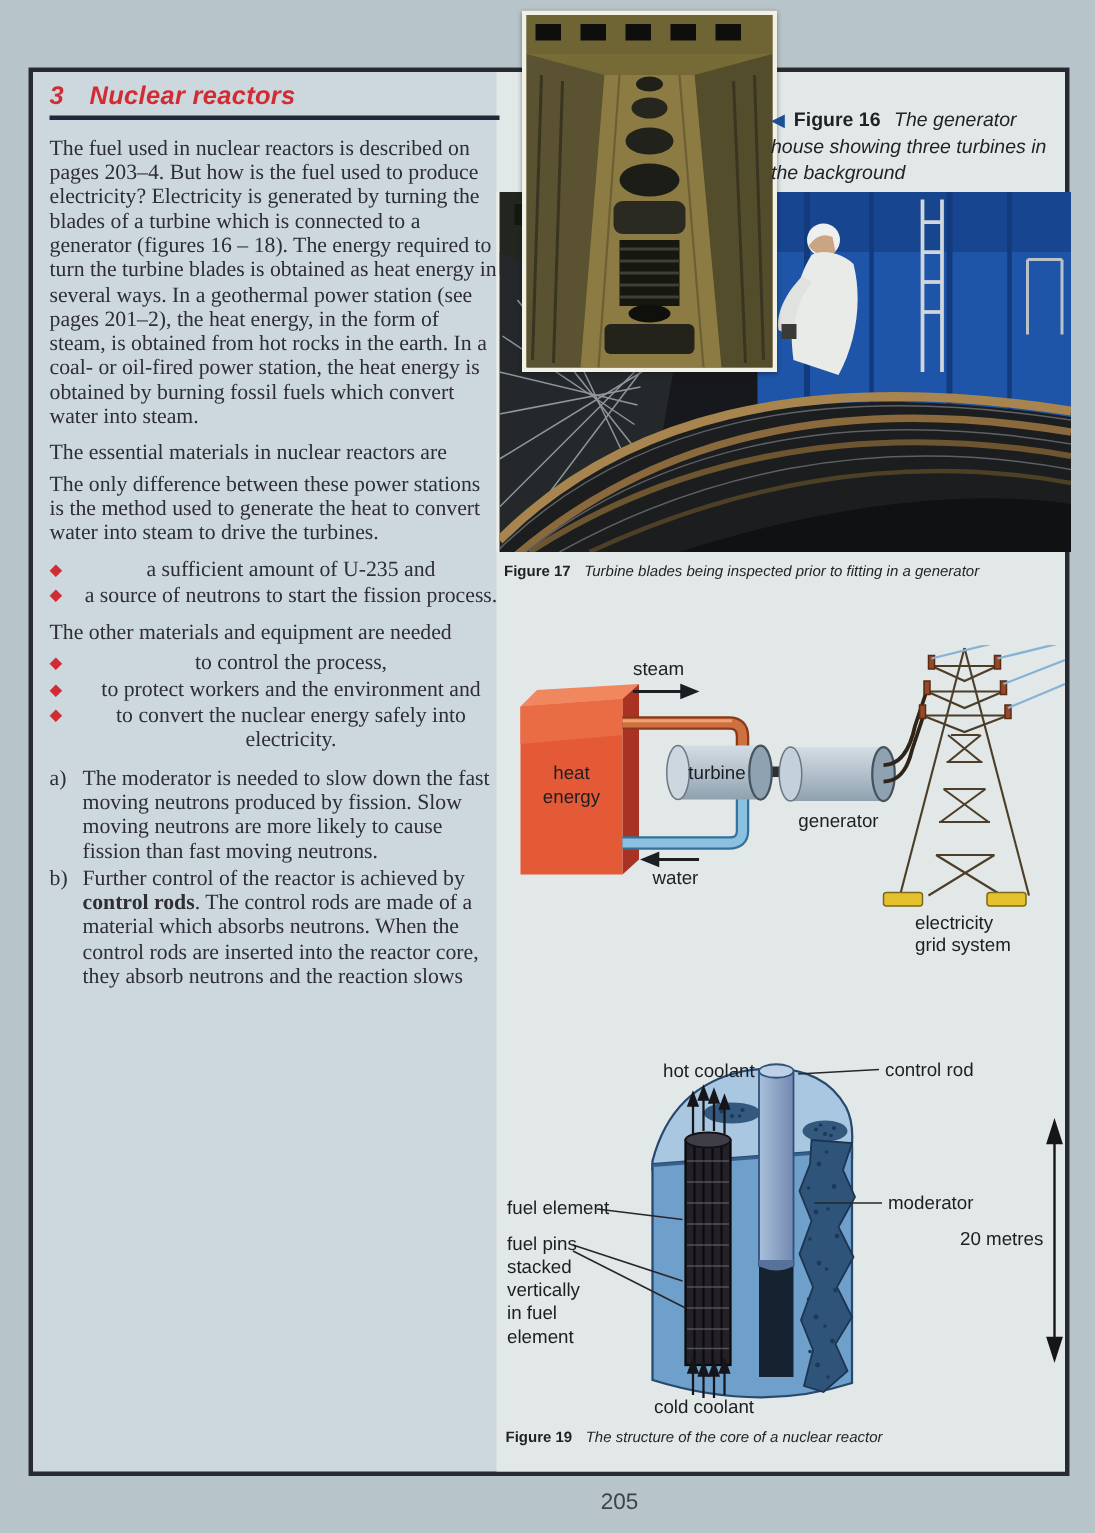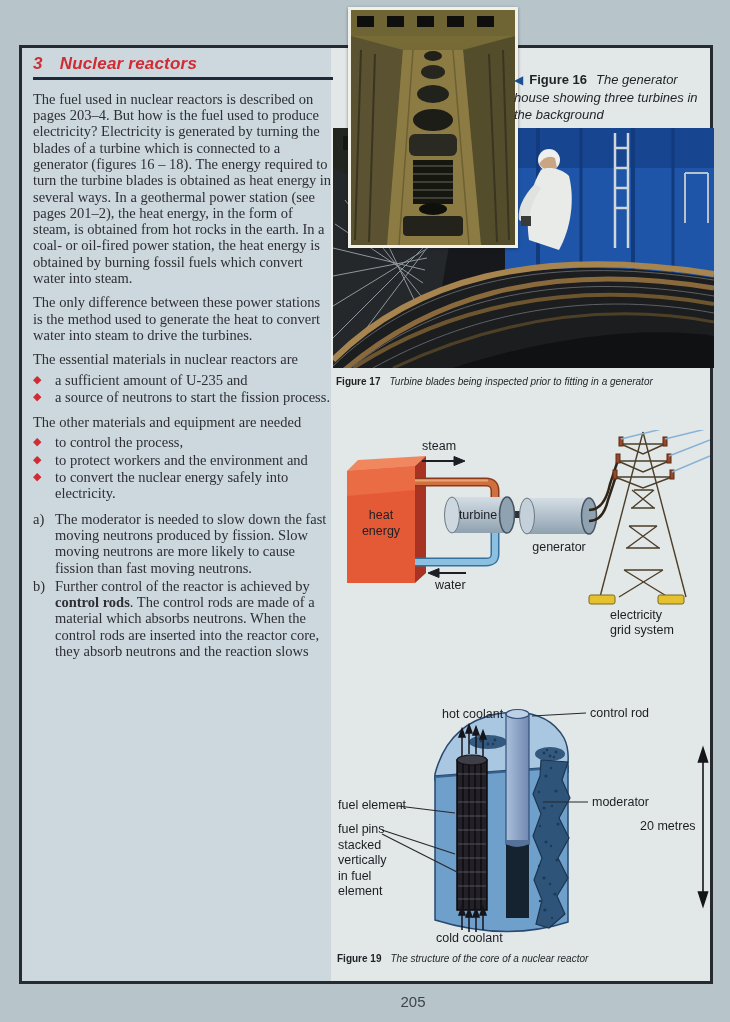--- a/index.html
+++ b/index.html
@@ -16,21 +16,21 @@
       font-family:"Liberation Serif",serif;font-size:14.5px;line-height:16.3px;}
   .heading{display:flex;gap:17px;color:#d12b33;font-family:"Liberation Sans",sans-serif;
       font-style:italic;font-weight:bold;font-size:17px;letter-spacing:.2px;}
   .heading-rule{height:2.5px;background:#20293a;margin:5px 0 11px 0;}
   .para{margin:0 0 8px 0;}
   .para b{font-weight:bold;}
   .bullets{margin:2px 0 9px 0;}
   .brow{display:flex;margin:0 0 1px 0;}
   .bmark{width:22px;flex:0 0 22px;color:#d12b33;font-size:11px;line-height:16px;
       font-family:"DejaVu Sans",sans-serif;}
-  .btext{flex:1;}
+  .btext{flex:1;text-align:center;}
   .alpha .arow{display:flex;margin:0 0 2px 0;}
   .amark{width:22px;flex:0 0 22px;}
   .abody{flex:1;}
   .abody .para{margin:0;}
 
   
   .figcap{position:absolute;font-size:10px;line-height:15.5px;font-style:italic;color:#1f2127;}
   .figcap .flabel{font-style:normal;font-weight:bold;margin-right:9px;}
   .cap16{left:514px;top:71px;width:200px;font-size:13px;line-height:17px;}
   .cap16 .pointer{color:#1c4f93;font-style:normal;font-size:12px;margin-right:6px;}
@@ -61,22 +61,22 @@
   <div class="right-panel"></div>
 
   <div class="left-col">
     <div class="heading">
       <span>3</span>
       <span>Nuclear reactors</span>
     </div>
     <div class="heading-rule"></div>
 
     <div class="para">The fuel used in nuclear reactors is described on pages 203–4. But how is the fuel used to produce electricity? Electricity is generated by turning the blades of a turbine which is connected to a generator (figures 16 – 18). The energy required to turn the turbine blades is obtained as heat energy in several ways. In a geothermal power station (see pages 201–2), the heat energy, in the form of steam, is obtained from hot rocks in the earth. In a coal- or oil-fired power station, the heat energy is obtained by burning fossil fuels which convert water into steam.</div>
+    <div class="para" style="margin-bottom:4px">The essential materials in nuclear reactors are</div>
     <div class="para">The only difference between these power stations is the method used to generate the heat to convert water into steam to drive the turbines.</div>
-    <div class="para" style="margin-bottom:4px">The essential materials in nuclear reactors are</div>
     <div class="bullets">
         <div class="brow">
           <span class="bmark">◆</span>
           <span class="btext">a sufficient amount of U-235 and</span>
         </div>
         <div class="brow">
           <span class="bmark">◆</span>
           <span class="btext">a source of neutrons to start the fission process.</span>
         </div>
       </div>

